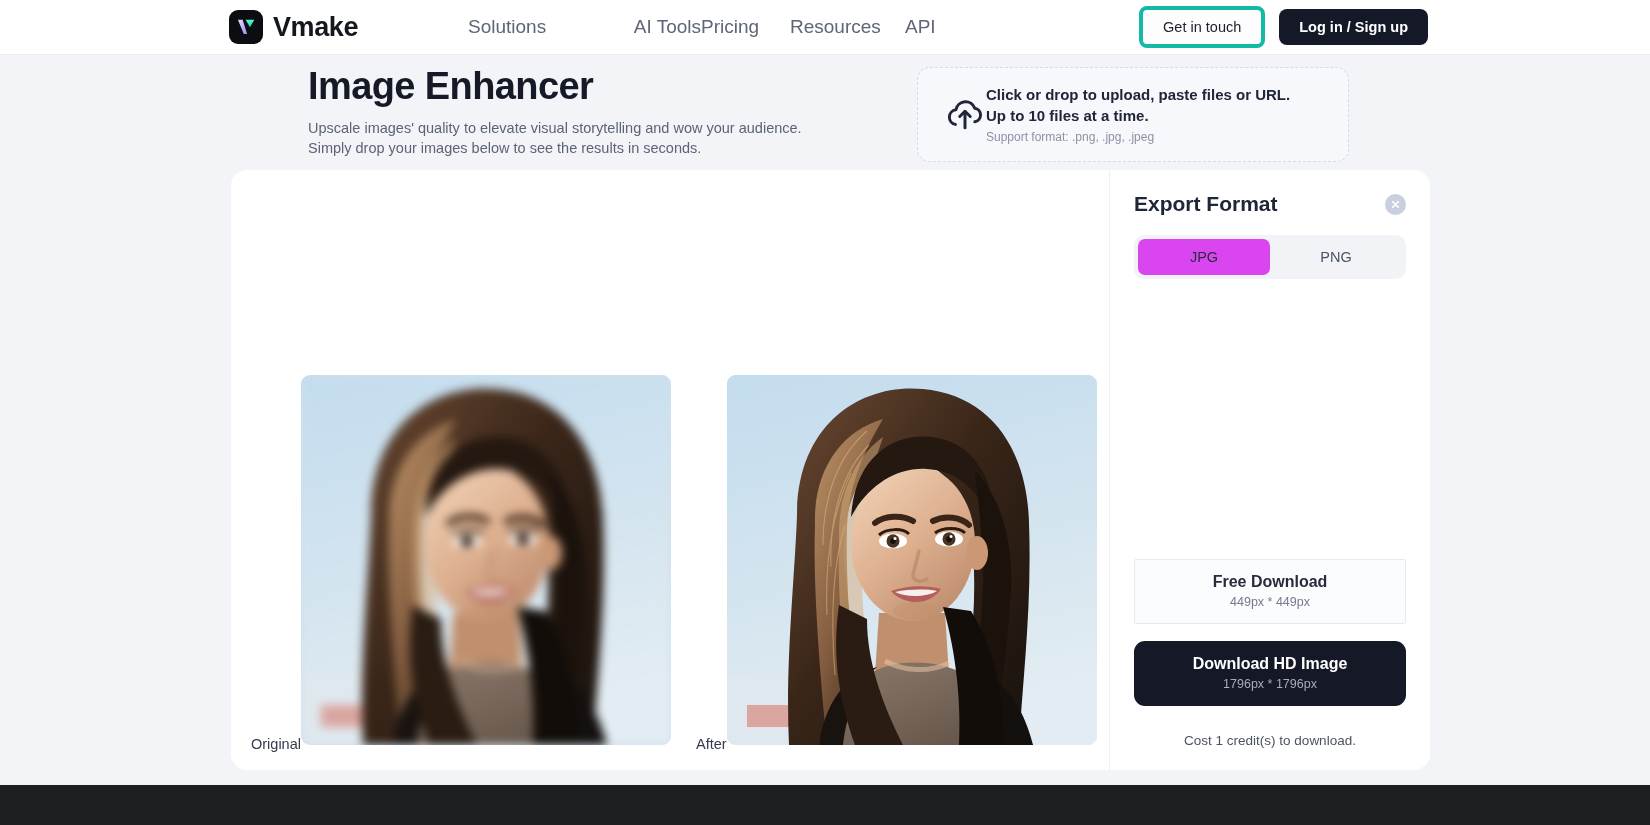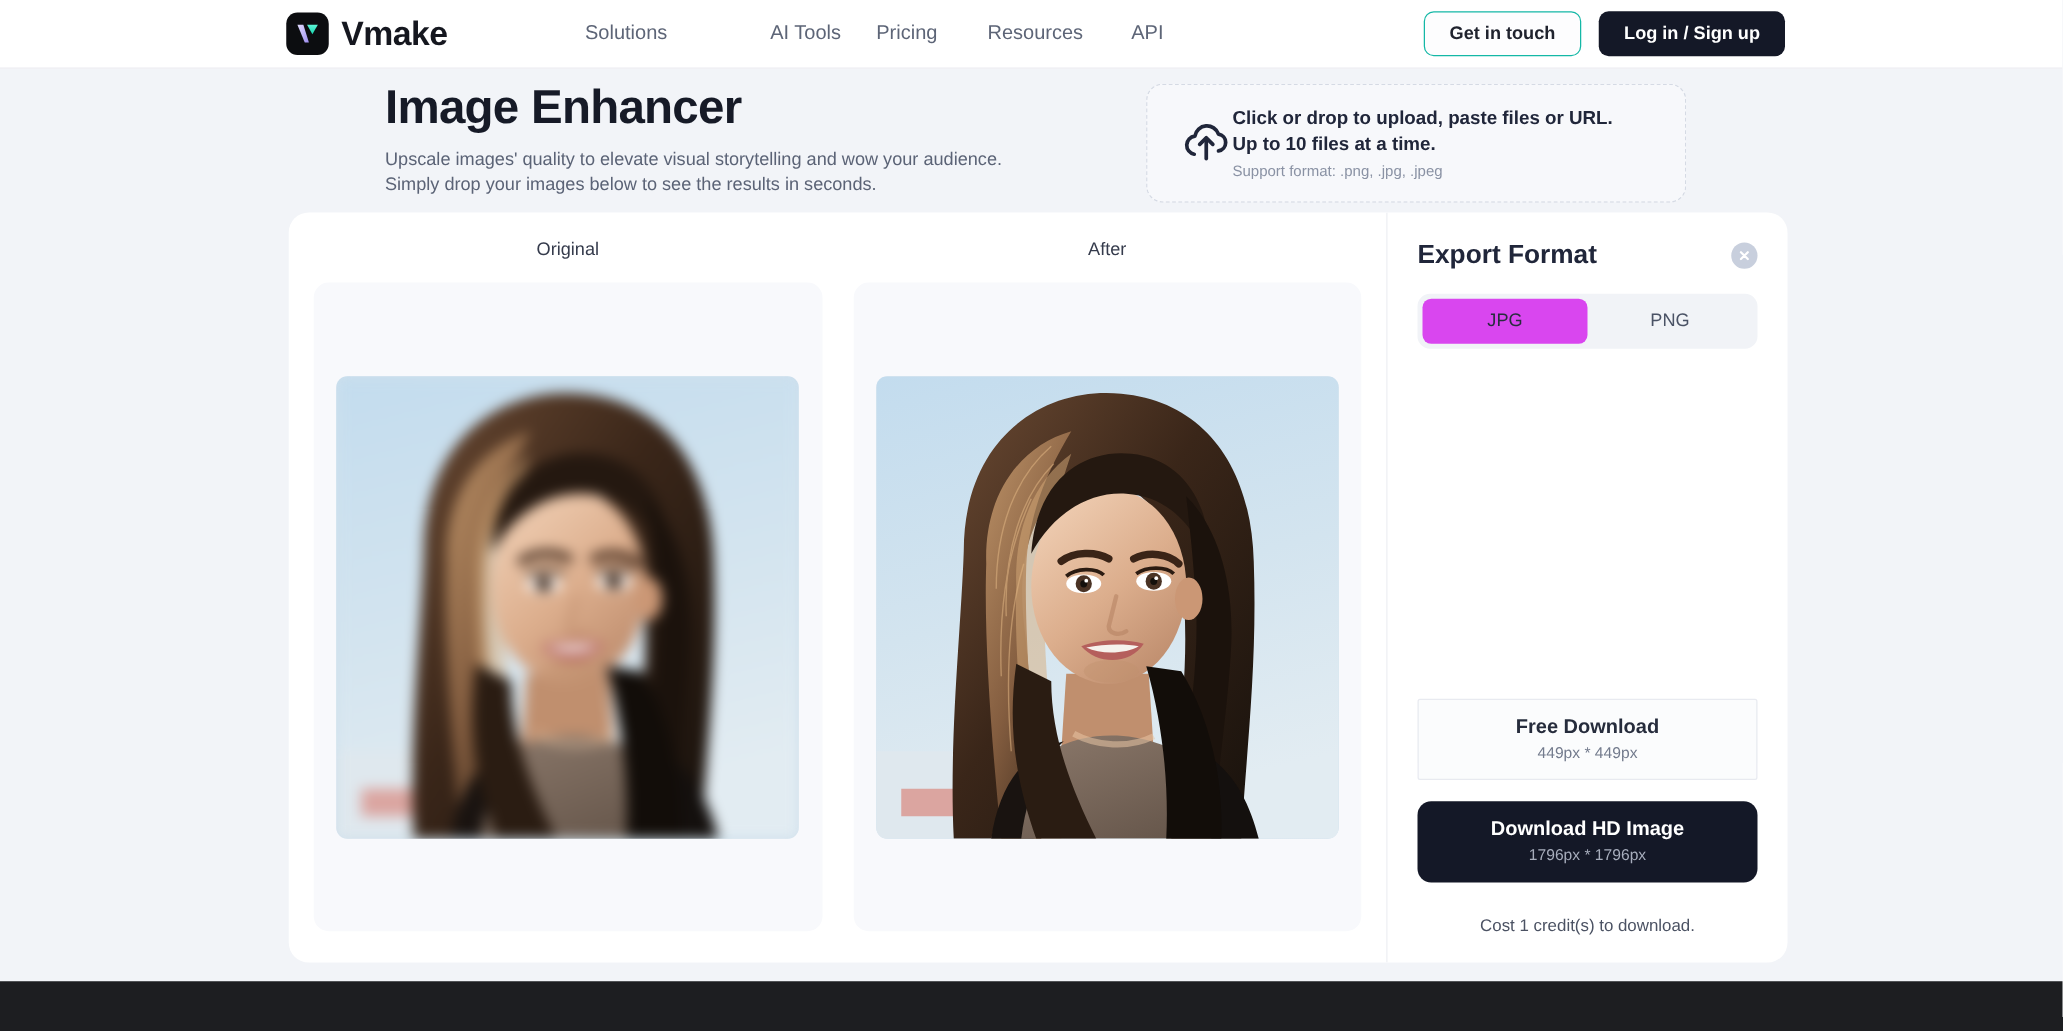--- a/index.html
+++ b/index.html
@@ -31,32 +31,32 @@
   }
   .brand-name {
     font-size: 27px; font-weight: 700; color: #15171f;
     letter-spacing: -0.4px;
   }
   .nav {
     position: absolute; left: 468px;
     display: flex; align-items: center;
   }
   .nav-item {
-    font-size: 16px; color: #5d6577; cursor: pointer;
+    font-size: 19px; color: #5d6577; cursor: pointer;
     padding: 6px 0; white-space: nowrap;
   }
   .nav-item + .nav-item { margin-left: 0; }
   .header-actions {
     position: absolute; right: 222px;
     display: flex; align-items: center; gap: 14px;
   }
   .btn-ghost {
-    border: 1px solid #14b8a6; background: #fdfdfe;
+    border: 4px solid #14b8a6; background: #fdfdfe;
     border-radius: 8px; padding: 9px 20px;
-    font-size: 14.5px; font-weight: 700; color: #20232e;
+    font-size: 14.5px; font-weight: 400; color: #20232e;
     cursor: pointer; white-space: nowrap;
   }
   .btn-dark {
     background: #141827; color: #ffffff; border: none;
     border-radius: 8px; padding: 10px 20px;
     font-size: 14.5px; font-weight: 700;
     cursor: pointer; white-space: nowrap;
   }
 
   
@@ -93,21 +93,21 @@
     position: absolute; left: 231px; top: 170px;
     width: 1199px; height: 600px;
     background: #ffffff; border-radius: 16px;
     display: flex;
     overflow: hidden;
   }
   .preview-area {
     width: 878px; padding: 22px 20px 0 20px;
     display: flex; gap: 25px;
   }
-  .pane { flex: 1; display: flex; flex-direction: column; }
+  .pane { flex: 1; display: flex; flex-direction: row; align-items: flex-end; }
   .pane-label {
     text-align: center; font-size: 14.5px; color: #353b4c;
     margin-bottom: 18px;
   }
   .pane-box {
     flex: 1; background: #f8f9fc; border-radius: 12px;
     display: flex; align-items: center; justify-content: center;
     margin-bottom: 25px;
   }
   .photo {
@@ -190,21 +190,21 @@
         </defs>
         <path d="M3.2 4.2 L8.4 4.2 L13.2 19.6 L9.6 19.6 Z" fill="url(#lgP)"></path>
         <path d="M11.6 4.2 L21.0 4.2 L16.3 12.4 Z" fill="url(#lgT)"></path>
       </svg>
     </span>
     <span class="brand-name">Vmake</span>
   </div>
 
   <nav class="nav">
     <span class="nav-item" style="width:120px;text-align:left">Solutions</span>
-    <span class="nav-item" style="width:113px;text-align:center">AI Tools</span>
+    <span class="nav-item" style="width:113px;text-align:right">AI Tools</span>
     <span class="nav-item" style="width:89px;text-align:left">Pricing</span>
     <span class="nav-item" style="width:115px;text-align:left">Resources</span>
     <span class="nav-item">API</span>
   </nav>
 
   <div class="header-actions">
     <button class="btn-ghost">Get in touch</button>
     <button class="btn-dark">Log in / Sign up</button>
   </div>
 </div>

